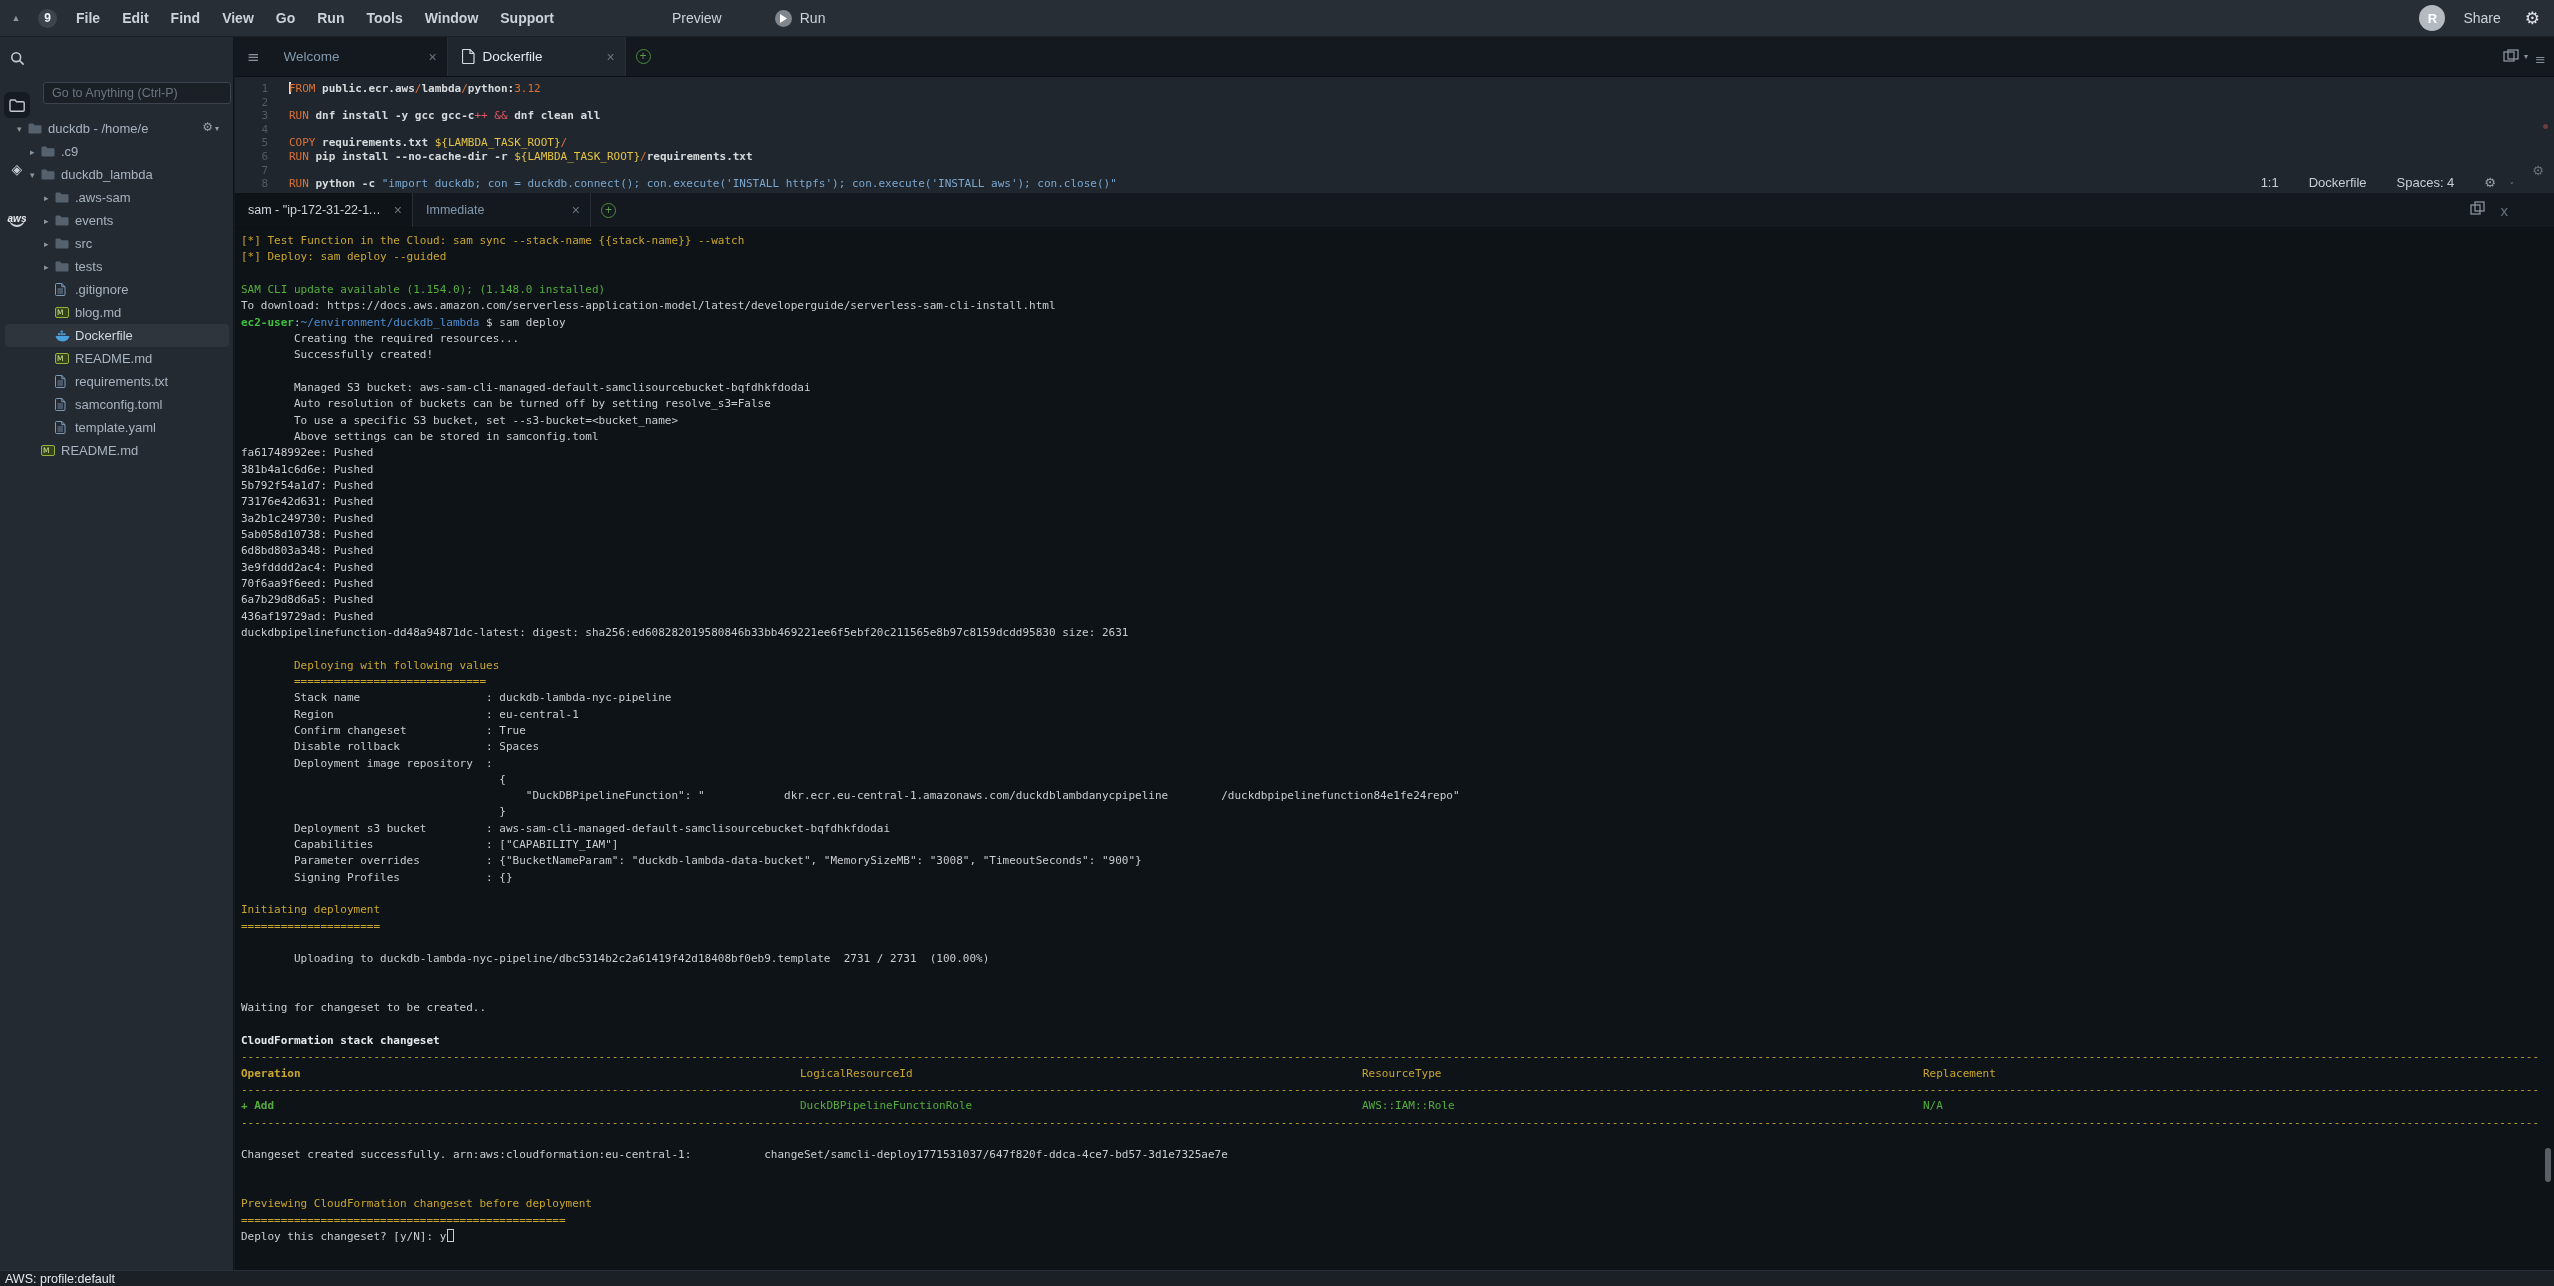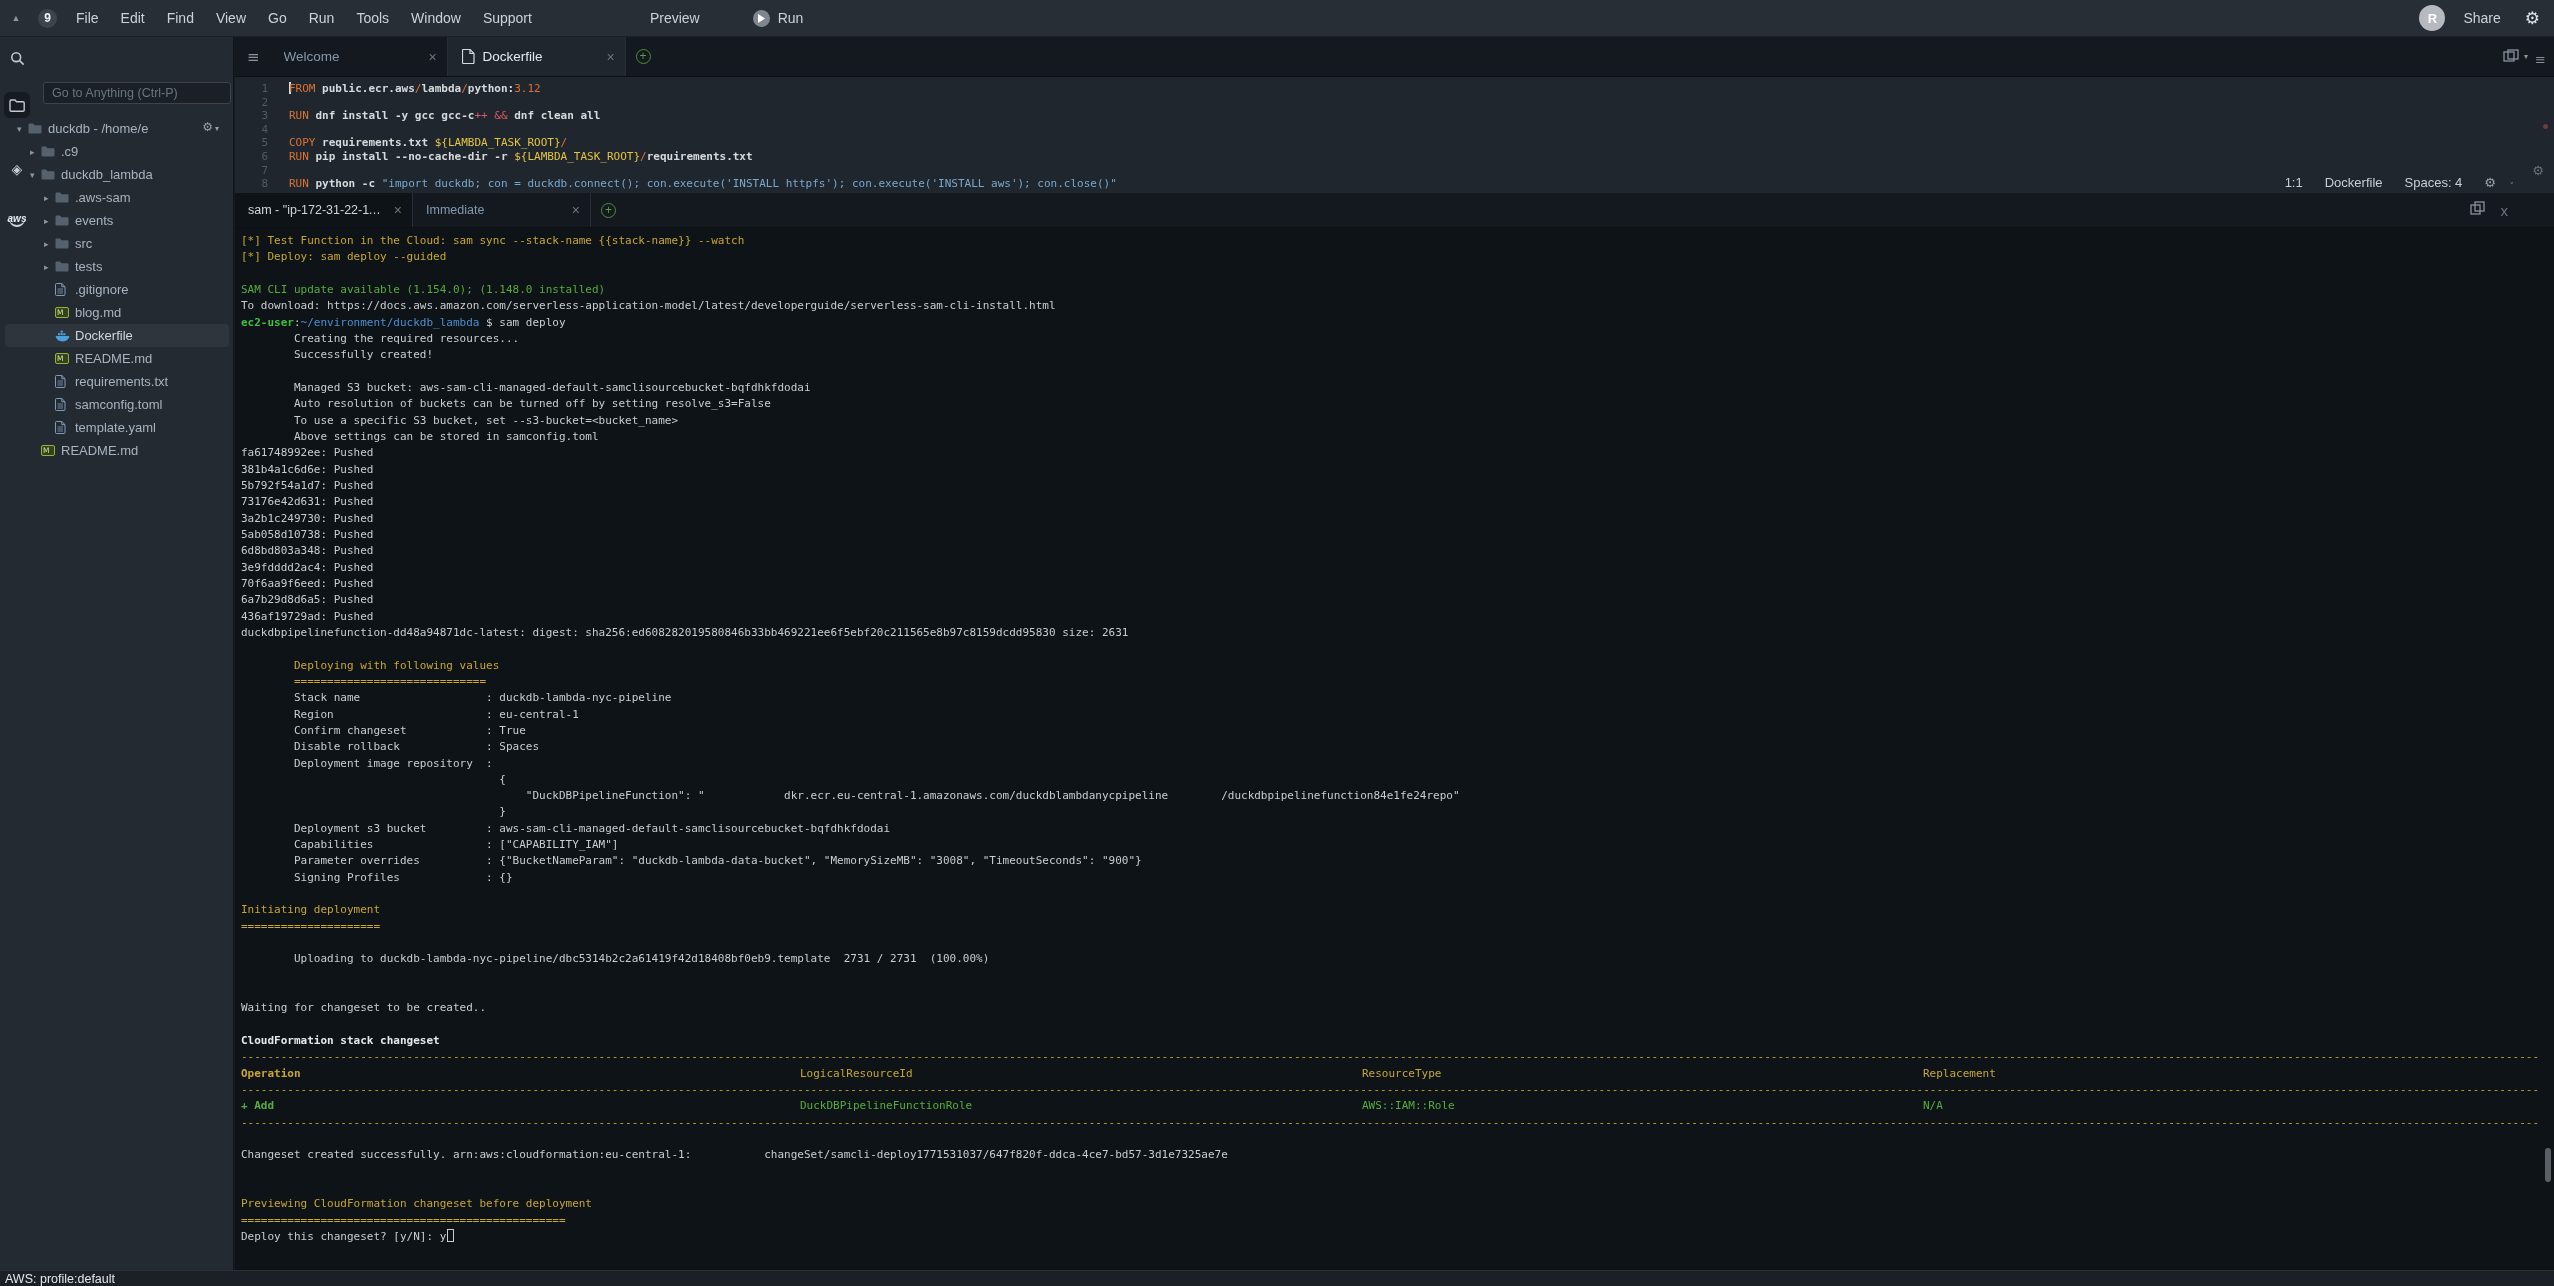--- a/index.html
+++ b/index.html
@@ -5,21 +5,21 @@
   * { margin:0; padding:0; box-sizing:border-box; }
   html,body { width:2554px; height:1286px; overflow:hidden; background:#171c22;
               font-family:"Liberation Sans", sans-serif; }
 
   
   .menubar { position:absolute; left:0; top:0; width:2554px; height:37px; background:#282e36;
              display:flex; align-items:center; color:#ccd2d8; font-size:14px; border-bottom:1px solid #1b2026; }
   .collapse-tri { width:20px; text-align:center; color:#8d959d; font-size:9px; margin-left:6px; }
   .c9-logo { width:19px; height:19px; border-radius:50%; background:#3e444c; color:#f2f4f6; font-weight:bold;
              font-size:12px; display:flex; align-items:center; justify-content:center; margin:0 8px 0 12px; }
-  .menus { display:flex; }
+  .menus { display:flex;font-weight:bold; }
   .menu-item { padding:0 11px; cursor:default; }
   .mb-preview { margin-left:96px; }
   .run-circle { width:17px; height:17px; border-radius:50%; background:#7f868e; margin-left:42px;
                 display:flex; align-items:center; justify-content:center; }
   .run-circle svg { display:block; }
   .run-label { margin-left:8px; }
   .mb-spacer { flex:1; }
   .avatar { width:26px; height:26px; border-radius:50%; background:#b4bac0; color:#fff; font-weight:bold;
             font-size:13px; display:flex; align-items:center; justify-content:center; }
   .share { margin:0 24px 0 18px; }
@@ -62,21 +62,21 @@
                  font-size:12px; line-height:13px; text-align:center; margin-left:10px; }
   .split-icon { position:absolute; right:26px; top:12px; display:flex; align-items:center; gap:5px; color:#8a939c; }
   .code-area { position:absolute; left:0; top:40px; right:0; bottom:0; overflow:hidden; padding-top:5px;
                font-family:"DejaVu Sans Mono", monospace; font-size:11px; }
   .code-line { height:13.6px; line-height:13.6px; white-space:pre; display:flex; }
   .gutter { width:33px; text-align:right; color:#4f5b66; flex:0 0 33px; }
   .code-body { padding-left:21px; position:relative; }
   .caret { display:inline-block; width:1.5px; height:12px; background:#d7dde2; vertical-align:-2px; margin-right:-1.5px; }
   .tok-k,.tok-o,.tok-n { color:#dd7234; } .tok-t { color:#d6dadd;font-weight:bold; } .tok-v { color:#e5c441; }
   .tok-r { color:#e25663; } .tok-s { color:#7ba7cf; }
-  .editor-status { position:absolute; right:58px; bottom:3px; display:flex; gap:22px; align-items:flex-start;
+  .editor-status { position:absolute; right:58px; bottom:3px; display:flex; gap:30px; align-items:flex-start;
                    color:#c9ced3; font-size:13px; }
   .editor-status .gear-sm { color:#9aa2a9; font-size:13px; font-family:"DejaVu Sans", sans-serif; }
   .status-caret { position:absolute; right:40px; bottom:2px; color:#7d858d; font-size:9px; font-family:"DejaVu Sans", sans-serif; }
 
   
   .terminal-pane { position:absolute; left:235px; top:193px; width:2319px; height:1077px; background:#0e1318; }
   .term-strip { position:absolute; left:0; top:0; width:100%; height:35px; background:#141920; display:flex;
                 border-bottom:1px solid #0c1015; z-index:3; }
   .term-tab { display:flex; align-items:center; padding:0 10px 0 13px; font-size:12.5px; color:#8299ad;
               border-right:1px solid #262e37; justify-content:space-between; }

